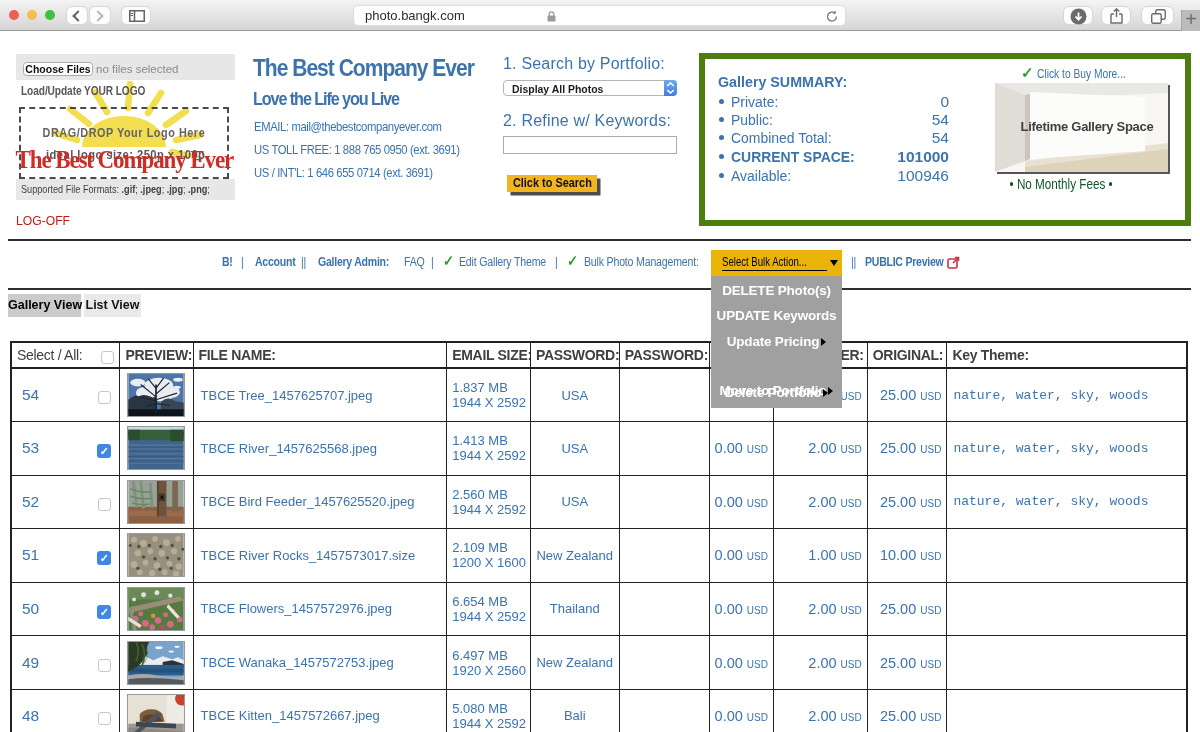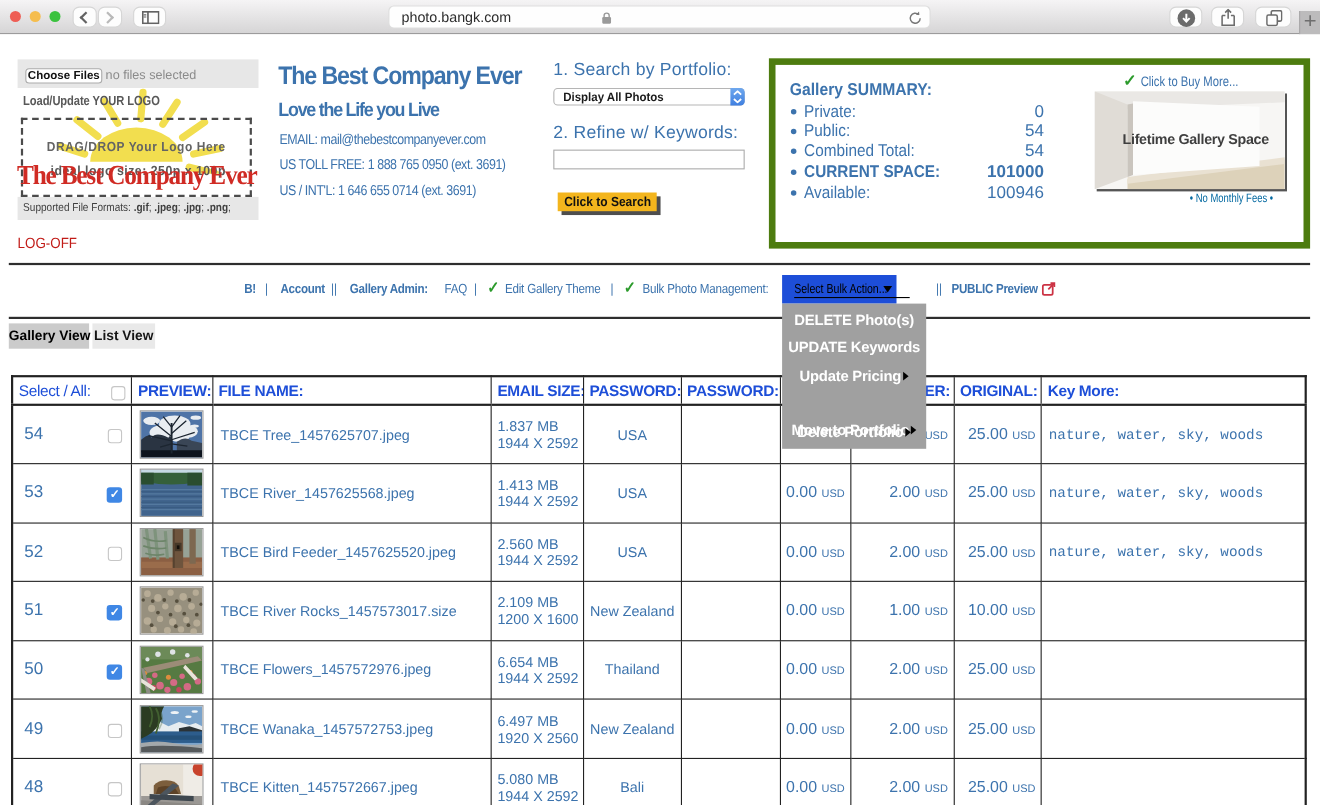--- a/index.html
+++ b/index.html
@@ -79,64 +79,64 @@
 .sumrow { position:absolute; left:13px; width:231px; font-size:15.5px; color:#3c73ad; }
 .sumrow .dot { position:absolute; left:1px; top:6px; width:5px; height:5px; border-radius:50%; background:#3c73ad; }
 .sumrow .lab { position:absolute; left:13px; top:0; white-space:nowrap; transform:scaleX(.9); transform-origin:left top; }
 .sumrow .val { position:absolute; right:0; top:0; }
 .b { font-weight:bold; }
 #buymore { position:absolute; left:316px; top:5px; font-size:12.5px; color:#3c73ad; white-space:nowrap; }
 #buymore .bt { display:inline-block; transform:scaleX(.82); transform-origin:left top; }
 .check { color:#2c9b2c; font-weight:bold; font-size:15px; }
 #roomimg { position:absolute; left:290px; top:24px; width:173px; height:89px;
   box-shadow:2px 2px 0 #555; }
-#nofees { position:absolute; left:290px; top:116px; width:173px; text-align:right;
-  font-size:11px; color:#0369a1; white-space:nowrap; }
+#nofees { position:absolute; left:290px; top:116px; width:173px; text-align:left;
+  font-size:15px; color:#14532d; white-space:nowrap; }
 #nofees span { display:inline-block; transform:scaleX(.78); }
 
 
 .hr { position:absolute; left:8px; width:1183px; height:2px; background:#2e2e2e; }
 #nav { position:absolute; left:0; top:255px; width:1200px; height:18px;
   font-size:12px; color:#3c73ad; letter-spacing:-0.2px; }
 #nav span { position:absolute; top:0; white-space:nowrap; transform:scaleX(.88); transform-origin:left top; }
 #nav .b { letter-spacing:-0.3px; }
 
 
 #tab1 { position:absolute; left:8px; top:294px; width:73px; height:23px; background:#cbcbcb;
   color:#000000; font-size:12.5px; font-weight:bold; text-align:center; line-height:22px; white-space:nowrap; }
 #tab2 { position:absolute; left:84px; top:294px; width:57px; height:23px; background:#e9e9e9;
   color:#141414; font-size:12.5px; font-weight:bold; text-align:center; line-height:22px; white-space:nowrap; }
 
 
 #tbl { position:absolute; left:10px; top:341px; width:1178px; border-collapse:collapse; table-layout:fixed;
   border:2px solid #222; }
 #tbl td { border:1px solid #222; overflow:hidden; vertical-align:middle; }
 #tbl tr.hdr td { border-bottom:2px solid #222; height:26px; font-size:14px; font-weight:bold;
-  color:#1d4ed8; padding-left:5px; letter-spacing:-0.3px; white-space:nowrap; }
+  color:#404040; padding-left:5px; letter-spacing:-0.3px; white-space:nowrap; }
 #tbl tr.data td { height:53.55px; }
 .id { font-size:15.5px; color:#3c73ad; padding-left:10px; }
 .fname { font-size:13px; color:#3c73ad; padding-left:7px; white-space:nowrap; }
 .fsize { font-size:13px; color:#3c73ad; padding-left:5px; line-height:15px; white-space:nowrap; }
 .pfol { font-size:13px; color:#3c73ad; text-align:center; }
 .price { font-size:14.5px; color:#3c73ad; text-align:right; padding-right:5px; white-space:nowrap; }
 .usd { font-size:10px; }
 .kw { font-size:13px; color:#3c73ad; padding-left:6px; white-space:nowrap;font-family:Liberation Mono, monospace; }
 .thumbwrap { text-align:center; }
 .thumb { display:inline-block; width:58px; height:44px; border:1px solid #999; vertical-align:middle; }
 .cb { display:inline-block; width:13px; height:13px; border-radius:3px; background:#fff;
   border:1px solid #c6c6c6; vertical-align:middle; }
 .cbc { display:inline-block; width:14px; height:14px; border-radius:3px; background:#3f87e5;
   color:#fff; font-size:11px; font-weight:bold; text-align:center; line-height:14px;
   vertical-align:middle; }
 .selcell { position:relative; }
 .selcell .cbpos { position:absolute; right:8px; top:50%; margin-top:-7px; }
 .selcell .cbh { position:absolute; right:5px; top:50%; margin-top:-7px; }
 
 
-#bulksel { position:absolute; left:711px; top:250px; width:104px; height:26px; background:#1d4ed8; }
+#bulksel { position:absolute; left:711px; top:250px; width:131px; height:26px; background:#eab308; }
 #bulksel .t { position:absolute; left:11px; top:5px; width:105px; height:16px; font-size:12px; color:#000;
   border-bottom:1px solid #000; white-space:nowrap; }
 #bulksel .t i { font-style:normal; display:inline-block; transform:scaleX(.8); transform-origin:left top; }
 #bulksel .tri { position:absolute; right:4px; top:10px; width:0; height:0;
   border-left:4.5px solid transparent; border-right:4.5px solid transparent; border-top:6px solid #000; }
 #bulkmenu { position:absolute; left:711px; top:276px; width:131px; height:132px; background:#a0a0a0; }
 .bm { position:absolute; left:0; width:131px; text-align:center; font-size:13.5px;
   font-weight:bold; color:#fff; white-space:nowrap; letter-spacing:-0.2px; }
 .bm .tri2 { display:inline-block; width:0; height:0; border-top:4.5px solid transparent;
   border-bottom:4.5px solid transparent; border-left:5.5px solid #000; margin-left:2px; }
@@ -326,21 +326,21 @@
         <tr class="hdr">
       <td class="selcell" style="font-weight:normal;">Select / All:<span class="cbh"><span class="cb"></span></span></td>
       <td>PREVIEW:</td>
       <td>FILE NAME:</td>
       <td>EMAIL SIZE:</td>
       <td>PASSWORD:</td>
       <td>PASSWORD:</td>
       <td>WEB:</td>
       <td style="text-align:right; padding-right:3px;">LARGER:</td>
       <td>ORIGINAL:</td>
-      <td>Key More:</td>
+      <td>Key Theme:</td>
     </tr>
     </tbody>
       <tbody id="rows">
         <tr class="data">
    <td class="id selcell">54<span class="cbpos"><span class="cb"></span></span></td>
    <td class="thumbwrap"><svg class="thumb" viewBox="0 0 58 44">
               <rect width="58" height="44" fill="#4f74a7"></rect>
               <g fill="#e9edf1">
                 <ellipse cx="10" cy="9" rx="8" ry="4"></ellipse>
                 <ellipse cx="32" cy="12" rx="15" ry="8"></ellipse>

